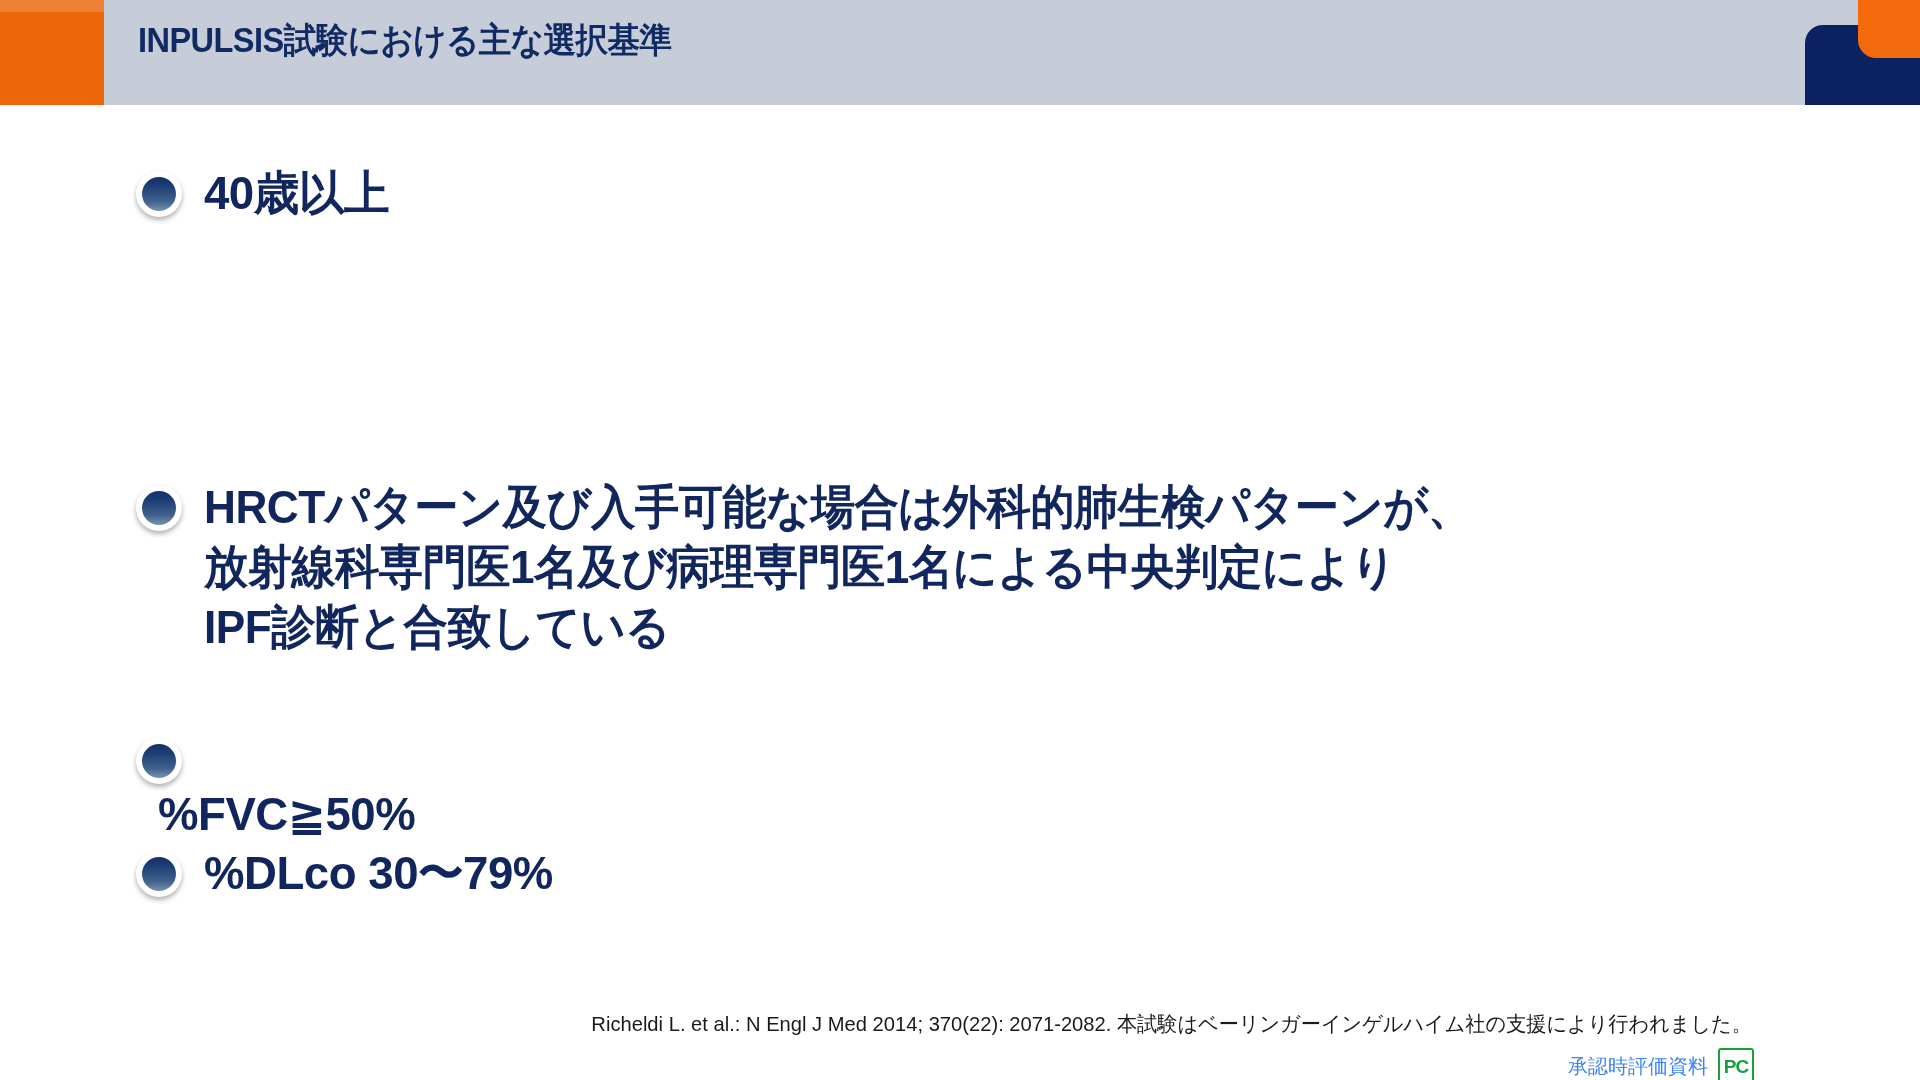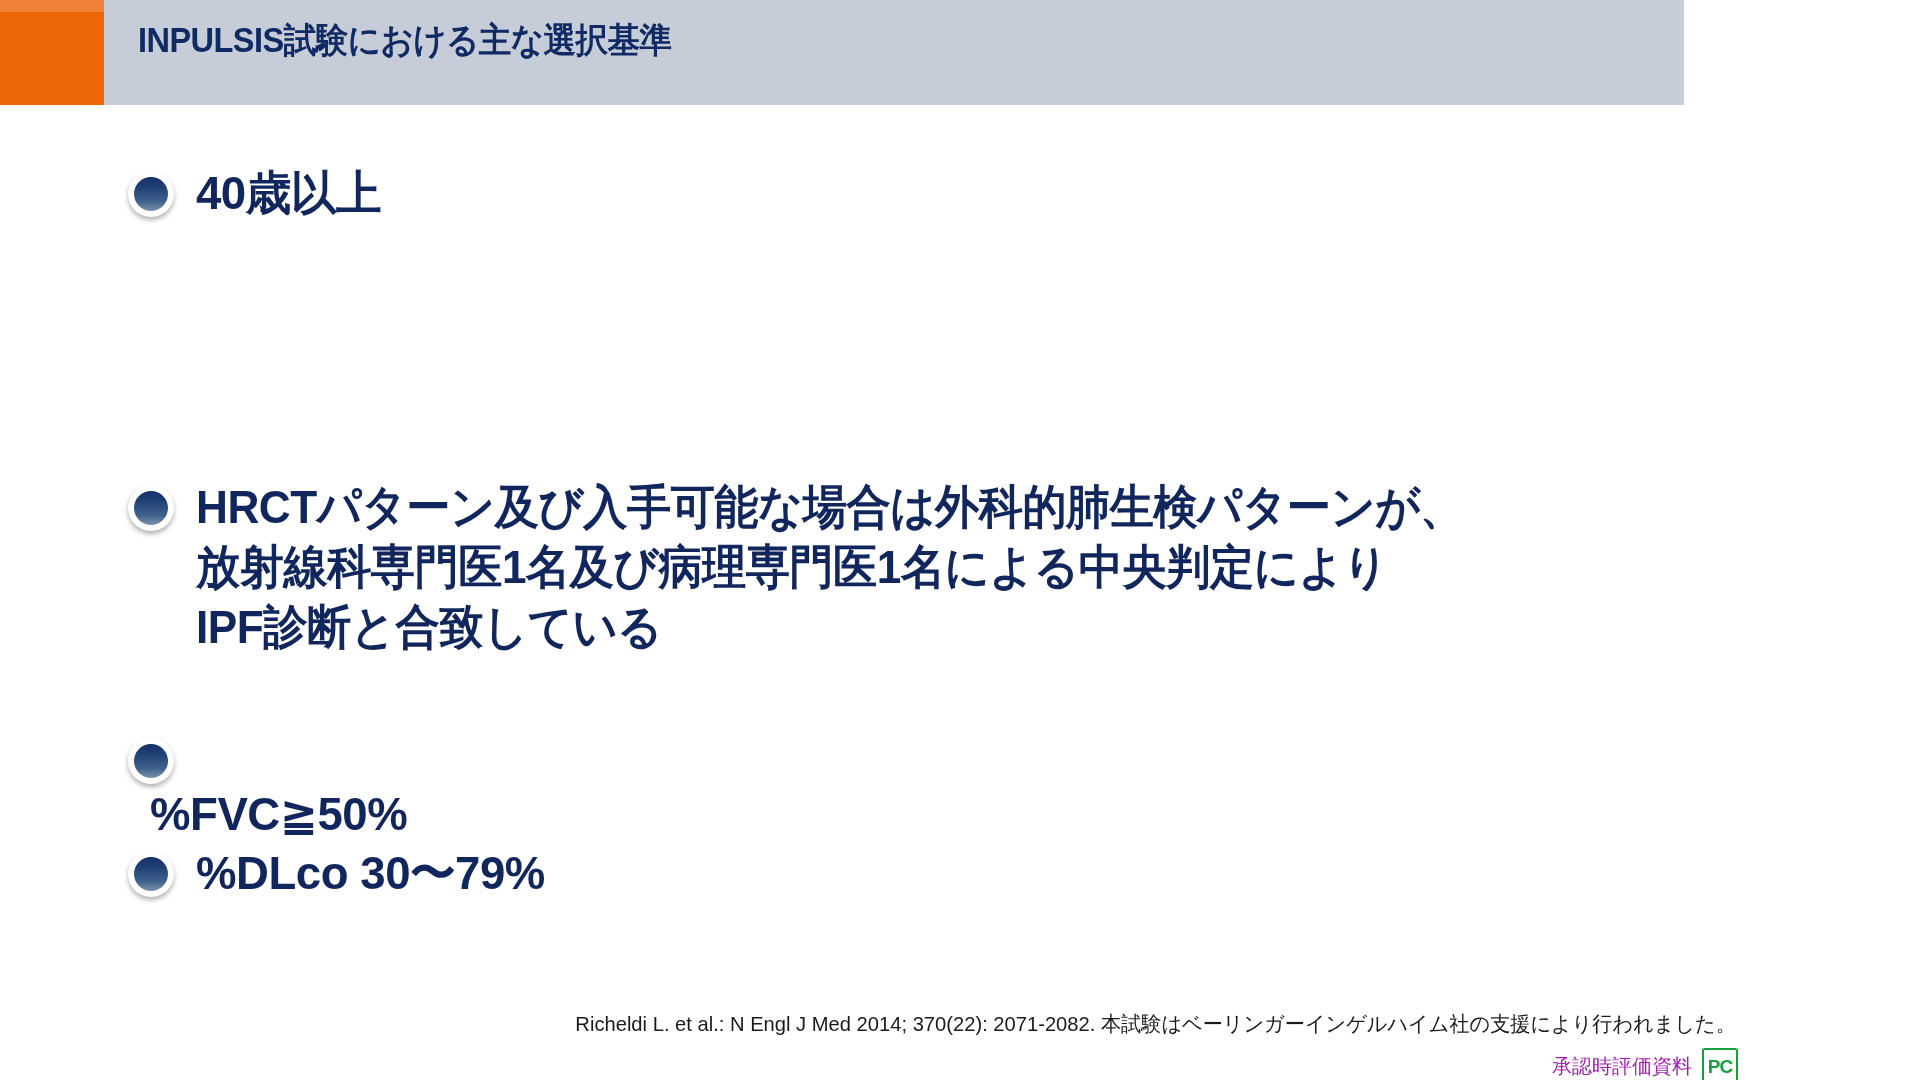--- a/index.html
+++ b/index.html
@@ -13,21 +13,21 @@
     font-family: "Liberation Sans", "DejaVu Sans", sans-serif;
     overflow: hidden;
     position: relative;
   }
 
   
   .header {
     position: absolute;
     top: 0;
     left: 0;
-    width: 1684px;
+    width: 1920px;
     height: 105px;
     background: #c6ccd8;
     overflow: hidden;
   }
   .header-orange-bar {
     position: absolute;
     top: 0;
     left: 0;
     width: 104px;
     height: 105px;
@@ -71,21 +71,21 @@
     transform: scaleX(0.93);
     transform-origin: left center;
     white-space: nowrap;
     line-height: 1.0;
   }
 
   
   .content {
     position: absolute;
     top: 105px;
-    left: 0;
+    left: 8px;
     width: 1843px;
     height: 880px;
   }
   .bullet-row {
     position: absolute;
     left: 128px;
     display: flex;
     align-items: flex-start;
   }
   .bullet-dot {
@@ -123,41 +123,42 @@
     transform: scaleX(0.94);
   }
 
   
   .footer {
     position: absolute;
     left: 0;
     top: 1010px;
     width: 1764px;
     height: 70px;
+    padding-left: 16px;
   }
   .footer-citation {
     position: absolute;
     right: 28px;
     top: 0;
     font-size: 21px;
     color: #1a1a1a;
     white-space: nowrap;
     transform: scaleX(0.96);
     transform-origin: right top;
   }
   .footer-approval-row {
     position: absolute;
     right: 26px;
     top: 38px;
     display: flex;
     align-items: center;
   }
   .footer-approval-text {
     font-size: 20px;
-    color: #a21caf;
+    color: #3b82f6;
     margin-right: 10px;
     white-space: nowrap;
   }
   .pc-logo {
     width: 32px;
     height: 32px;
     border: 2.5px solid #16a03c;
     border-radius: 3px;
     display: flex;
     align-items: center;

